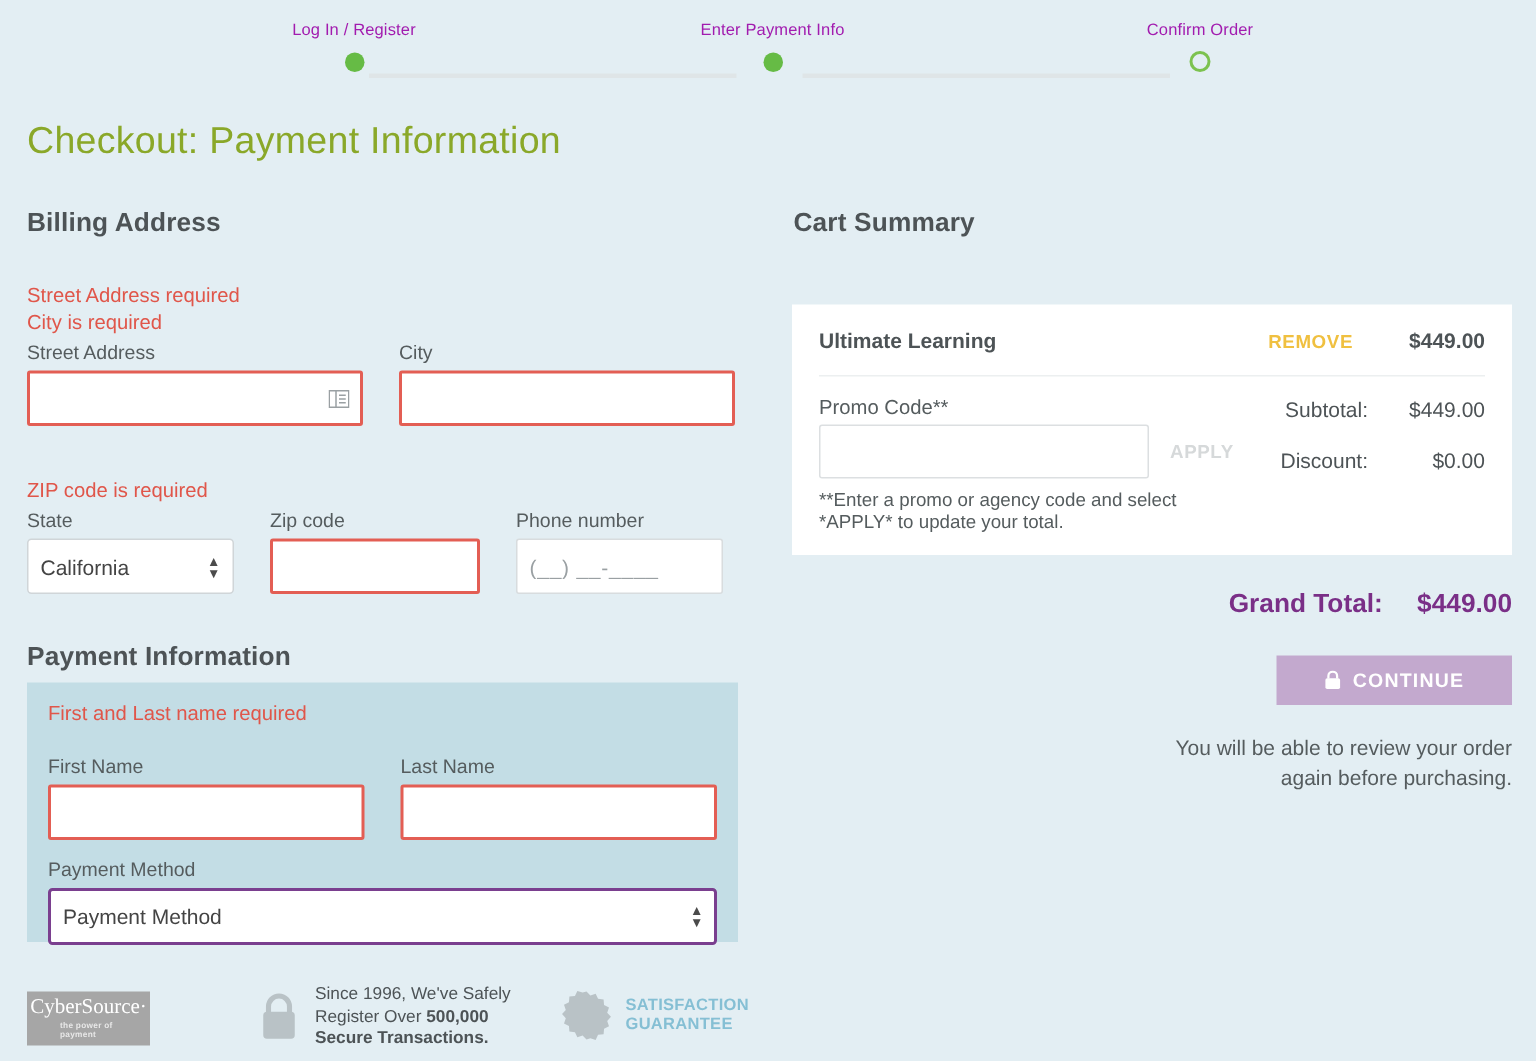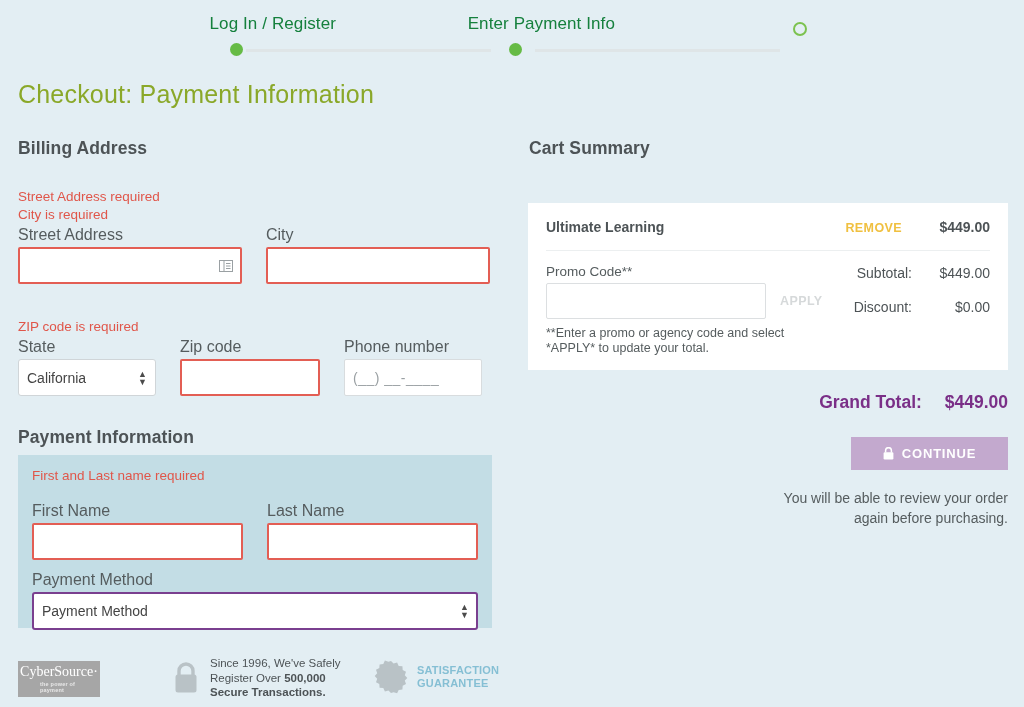--- a/index.html
+++ b/index.html
@@ -21,25 +21,24 @@
     left: 0;
     width: 1024px;
     height: 50px;
   }
   .step {
     position: absolute;
     text-align: center;
     width: 200px;
   }
   .step-label {
-    font-size: 17px;
-    color: #15803d;
+    font-size: 11px;
+    color: #a21caf;
     letter-spacing: .1px;
     white-space: nowrap;
-    text-align: right;
   }
   .step-dot-wrap {
     margin-top: 7px;
     height: 16px;
     display: flex;
     justify-content: center;
     align-items: center;
   }
   .dot {
     width: 13px;
@@ -86,21 +85,21 @@
     top: 138px;
   }
 
   
   .error-text {
     color: #e0564a;
     font-size: 13.5px;
     line-height: 17px;
   }
   .field-label {
-    font-size: 16px;
+    font-size: 13px;
     color: #555c5e;
     line-height: 18px;
   }
   .txt-input {
     width: 100%;
     height: 37px;
     background: #fff;
     border: 2px solid #e35e54;
     border-radius: 2px;
     font-size: 14px;
@@ -392,20 +391,21 @@
   </div>
 
   <div class="step" style="left:415px; top:0;">
     <div class="step-label">Enter Payment Info</div>
     <div class="step-dot-wrap">
       <div class="dot"></div>
     </div>
   </div>
 
   <div class="step" style="left:700px; top:0;">
+    <div class="step-label">Confirm Order</div>
     <div class="step-dot-wrap">
       <div class="dot hollow"></div>
     </div>
   </div>
 </div>
 
 <div class="page-title">
   <span class="strong">Checkout:</span>
   <span class="light">Payment Information</span>
 </div>

